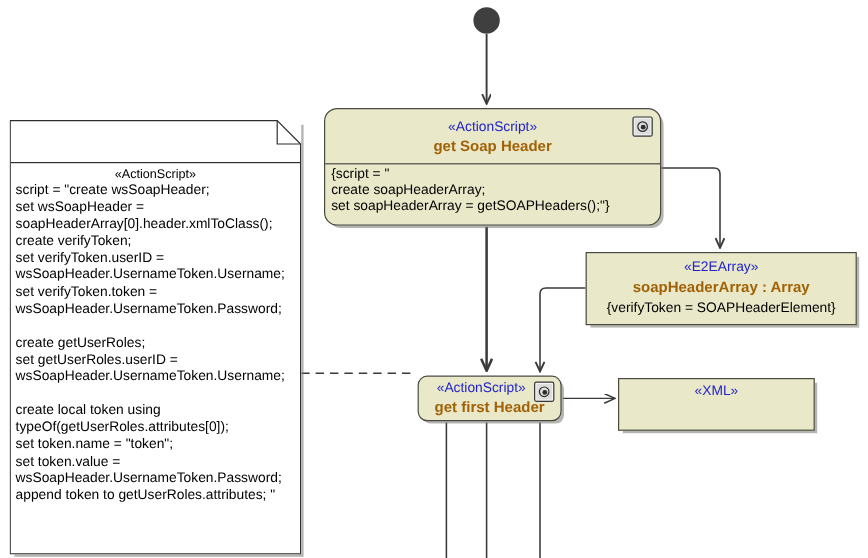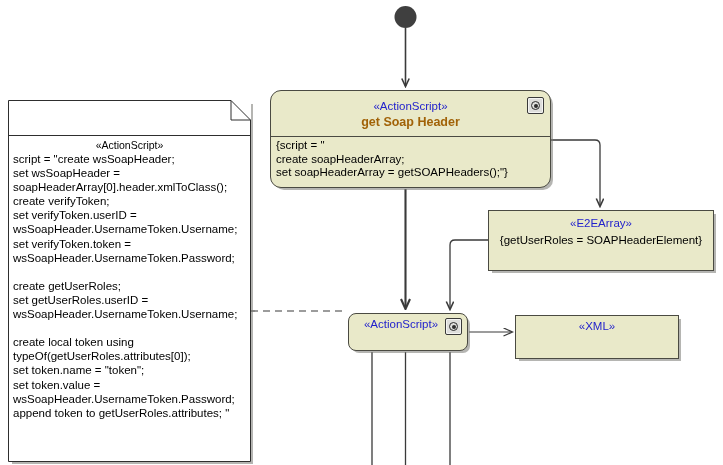--- a/index.html
+++ b/index.html
@@ -228,25 +228,27 @@
     <div class="nodename">get Soap Header</div>
     <div class="scripticon" style="right:6px; top:6px;"></div>
     <div class="sep"></div>
     <div class="bodytext">{script = "
 create soapHeaderArray;
 set soapHeaderArray = getSOAPHeaders();"}</div>
   </div>
 
   <div id="n-soapheaderarray" class="node">
     <div class="stereo">«E2EArray»</div>
-    <div class="constraint">{getUserRoles = SOAPHeaderElement}</div>
+    <div class="nodename">soapHeaderArray : Array</div>
+    <div class="constraint">{verifyToken = SOAPHeaderElement}</div>
   </div>
 
   <div id="n-getfirstheader" class="node rounded-sm">
     <div class="stereo">«ActionScript»</div>
+    <div class="nodename">get first Header</div>
     <div class="scripticon" style="right:5px; top:4px;"></div>
   </div>
 
   <div id="n-wssoapheader" class="node">
     <div class="stereo">«XML»</div>
   </div>
 
 </div>
 
 </body></html>

